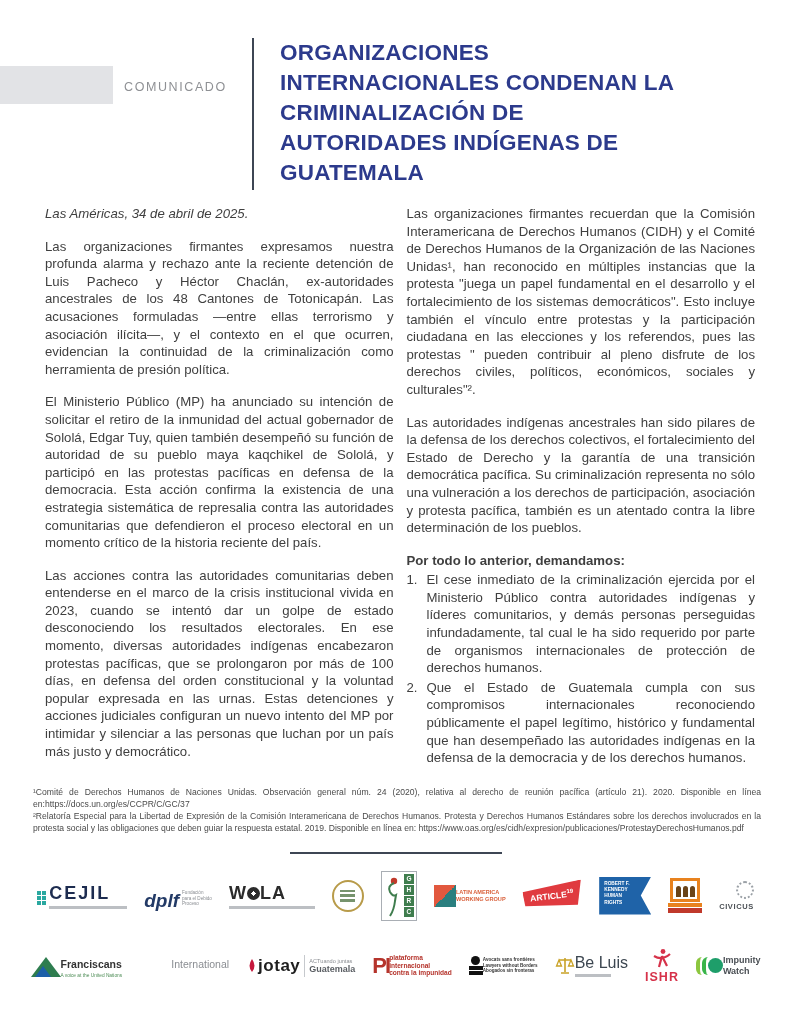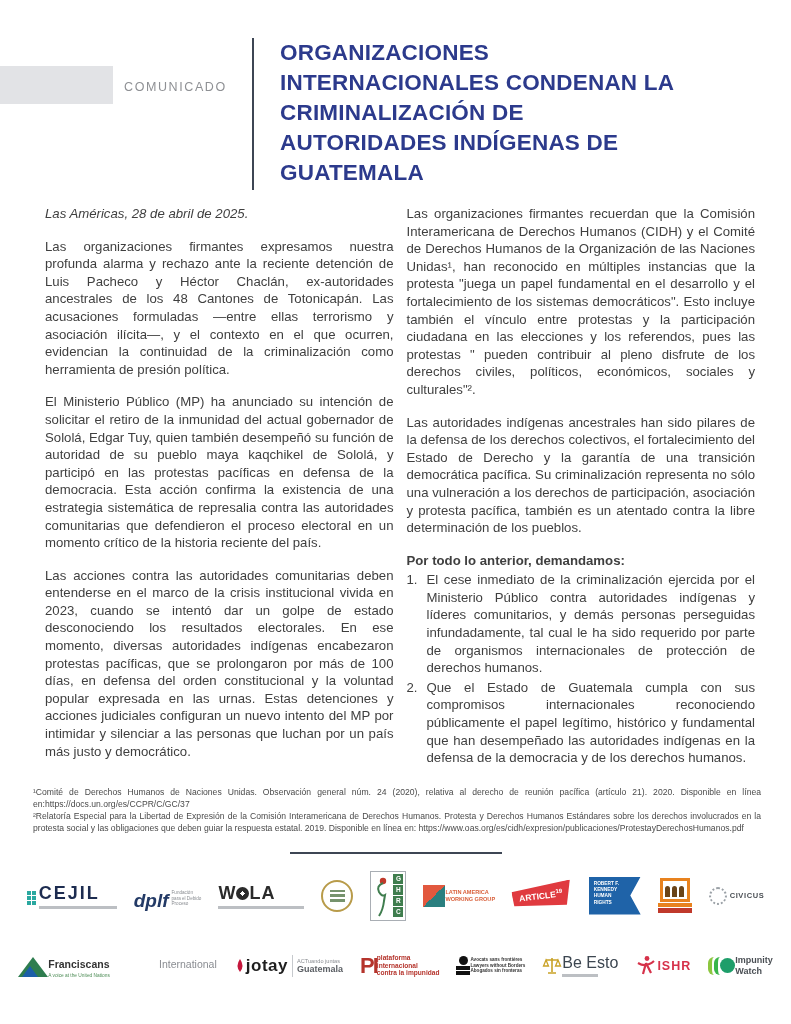--- a/index.html
+++ b/index.html
@@ -67,21 +67,21 @@
   .rfk { width:52px; height:38px; background:#1f63a8; color:#fff; padding:4px 0 0 5px;
     clip-path:polygon(0 0,100% 0,80% 50%,100% 100%,0 100%); font-size:4.8px; font-weight:bold; line-height:6.4px; }
   
   .prot { display:flex; flex-direction:column; align-items:center; }
   .prot-box { width:30px; height:24px; border:3px solid #e8821e; display:flex; align-items:flex-end;
     justify-content:center; gap:2px; padding-bottom:2px; }
   .prot-box i { display:block; width:5px; height:11px; background:#6b4418; border-radius:3px 3px 0 0; }
   .prot-bar1 { width:34px; height:4px; background:#e8821e; margin-top:1px; }
   .prot-bar2 { width:34px; height:5px; background:#c0392b; margin-top:1px; }
   
-  .civ { display:flex; flex-direction:row; align-items:center; gap:3px; }
+  .civ { display:flex; flex-direction:column; align-items:flex-end; gap:3px; }
   .civ-circle { width:18px; height:18px; border:2px dotted #9aa0a6; border-radius:50%; }
   .civ-label { font-size:7.5px; font-weight:bold; color:#4a4f54; letter-spacing:0.6px; }
   
   .fi-icon { position:relative; width:30px; height:22px; }
   .fi-icon .t1 { position:absolute; left:0; bottom:0; width:0; height:0;
     border-left:15px solid transparent; border-right:15px solid transparent; border-bottom:20px solid #2e7d4f; }
   .fi-icon .t2 { position:absolute; left:4px; bottom:0; width:0; height:0;
     border-left:8px solid transparent; border-right:8px solid transparent; border-bottom:11px solid #1c5fa8; }
   .fi-bold { font-size:10.5px; font-weight:bold; color:#333; }
   .fi-light { font-size:10.5px; color:#8a8d92;padding-left:45px; }
@@ -97,21 +97,21 @@
   .pi-lines { font-size:6.6px; font-weight:bold; color:#b5342c; line-height:7.4px; }
   
   .asf-icon { display:flex; flex-direction:column; align-items:center; gap:1px; }
   .asf-icon .dot { width:9px; height:9px; background:#111; border-radius:50%; }
   .asf-icon .bar { width:14px; height:4px; background:#111; }
   .asf-lines { font-size:4.6px; font-weight:bold; color:#333; line-height:5.6px; }
   
   .bj-label { font-size:16px; color:#3c4650; }
   .bj-bar { width:36px; }
   
-  .ishr { display:flex; align-items:center; }
+  .ishr { display:flex; flex-direction:column; align-items:center; }
   .ishr-label { font-size:12.5px; font-weight:bold; color:#d6324a; letter-spacing:1px; }
   
   .iw-icon { display:flex; align-items:center; }
   .iw-arc1 { width:6px; height:18px; border-left:4px solid #8cc63f; border-radius:9px 0 0 9px; }
   .iw-arc2 { width:6px; height:18px; border-left:4px solid #39b54a; border-radius:9px 0 0 9px; }
   .iw-dot { width:15px; height:15px; background:#1e9e6a; border-radius:50%; }
   .iw-text { font-size:9px; font-weight:bold; color:#4a4f54; line-height:10.5px; }
 </style>
 </head>
 <body>
@@ -128,21 +128,21 @@
       <div>ORGANIZACIONES</div>
       <div>INTERNACIONALES CONDENAN LA</div>
       <div>CRIMINALIZACIÓN DE</div>
       <div>AUTORIDADES INDÍGENAS DE</div>
       <div>GUATEMALA</div>
     </h1>
   </div>
 
   <div class="columns">
     <section class="col">
-      <p class="date">Las Américas, 28 de abril de 2025.</p>
+      <p class="date">Las Américas, 34 de abril de 2025.</p>
       <p>Las organizaciones firmantes expresamos nuestra profunda alarma y rechazo ante la reciente detención de Luis Pacheco y Héctor Chaclán, ex-autoridades ancestrales de los 48 Cantones de Totonicapán. Las acusaciones formuladas —entre ellas terrorismo y asociación ilícita—, y el contexto en el que ocurren, evidencian la continuidad de la criminalización como herramienta de presión política.</p>
       <p>El Ministerio Público (MP) ha anunciado su intención de solicitar el retiro de la inmunidad del actual gobernador de Sololá, Edgar Tuy, quien también desempeñó su función de autoridad de su pueblo maya kaqchikel de Sololá, y participó en las protestas pacíficas en defensa de la democracia. Esta acción confirma la existencia de una estrategia sistemática de represalia contra las autoridades comunitarias que defendieron el proceso electoral en un momento crítico de la historia reciente del país.</p>
       <p>Las acciones contra las autoridades comunitarias deben entenderse en el marco de la crisis institucional vivida en 2023, cuando se intentó dar un golpe de estado desconociendo los resultados electorales. En ese momento, diversas autoridades indígenas encabezaron protestas pacíficas, que se prolongaron por más de 100 días, en defensa del orden constitucional y la voluntad popular expresada en las urnas. Estas detenciones y acciones judiciales configuran un nuevo intento del MP por intimidar y silenciar a las personas que luchan por un país más justo y democrático.</p>
     </section>
     <section class="col">
       <p>Las organizaciones firmantes recuerdan que la Comisión Interamericana de Derechos Humanos (CIDH) y el Comité de Derechos Humanos de la Organización de las Naciones Unidas¹, han reconocido en múltiples instancias que la protesta "juega un papel fundamental en el desarrollo y el fortalecimiento de los sistemas democráticos". Esto incluye también el vínculo entre protestas y la participación ciudadana en las elecciones y los referendos, pues las protestas " pueden contribuir al pleno disfrute de los derechos civiles, políticos, económicos, sociales y culturales"².</p>
       <p>Las autoridades indígenas ancestrales han sido pilares de la defensa de los derechos colectivos, el fortalecimiento del Estado de Derecho y la garantía de una transición democrática pacífica. Su criminalización representa no sólo una vulneración a los derechos de participación, asociación y protesta pacífica,  también es un atentado contra la libre determinación de los pueblos.</p>
       <p class="demands-head">Por todo lo anterior, demandamos:</p>
       <ol class="demands">
         <li>
@@ -276,21 +276,21 @@
         <div>Lawyers without Borders</div>
         <div>Abogados sin fronteras</div>
       </div>
     </div>
     <div class="logo">
       <svg width="20" height="20" viewBox="0 0 20 20">
         <path d="M10 2 v14 M4 4 h12 M10 17 h0 M6 17 h8" stroke="#c9a227" stroke-width="1.6" fill="none"></path>
         <path d="M4 4 l-2.5 6 h5 Z M16 4 l-2.5 6 h5 Z" fill="none" stroke="#c9a227" stroke-width="1.3"></path>
       </svg>
       <div>
-        <span class="bj-label">Be Esto</span>
+        <span class="bj-label">Be Luis</span>
         <div class="microbar bj-bar"></div>
       </div>
     </div>
     <div class="ishr">
       <svg width="22" height="22" viewBox="0 0 22 22">
         <circle cx="12" cy="3.5" r="2.4" fill="#d6324a"></circle>
         <path d="M3 8 q8 5 16 -2 M11 8 l-3 11 M11 8 l5 10" stroke="#d6324a" stroke-width="2.2" fill="none"></path>
       </svg>
       <span class="ishr-label">ISHR</span>
     </div>

